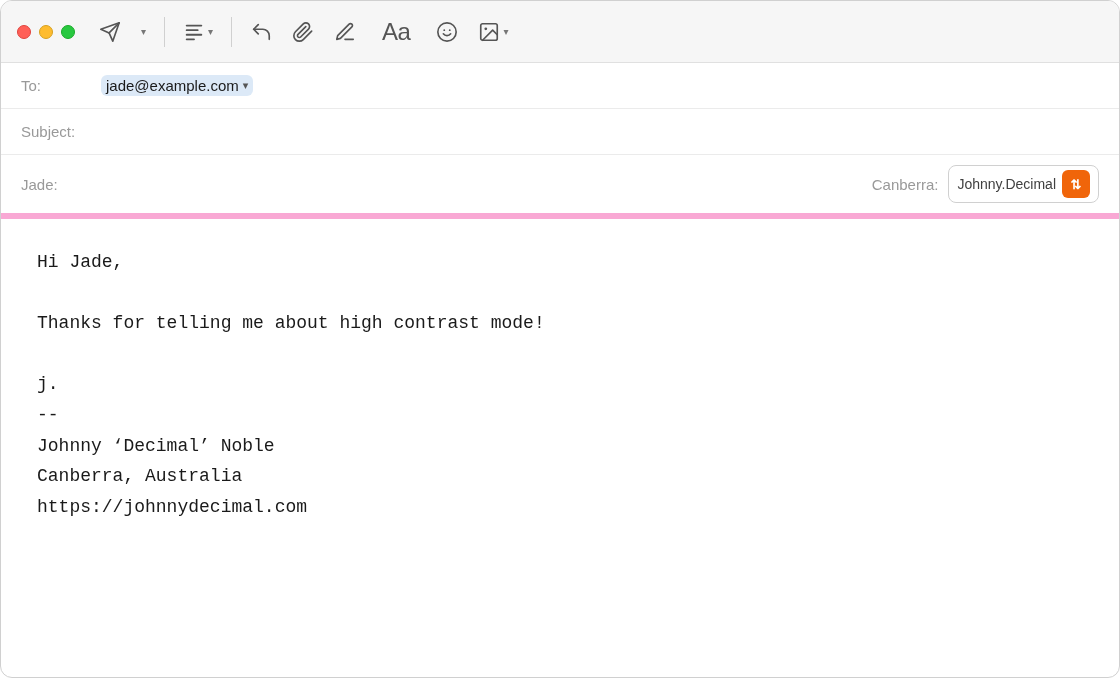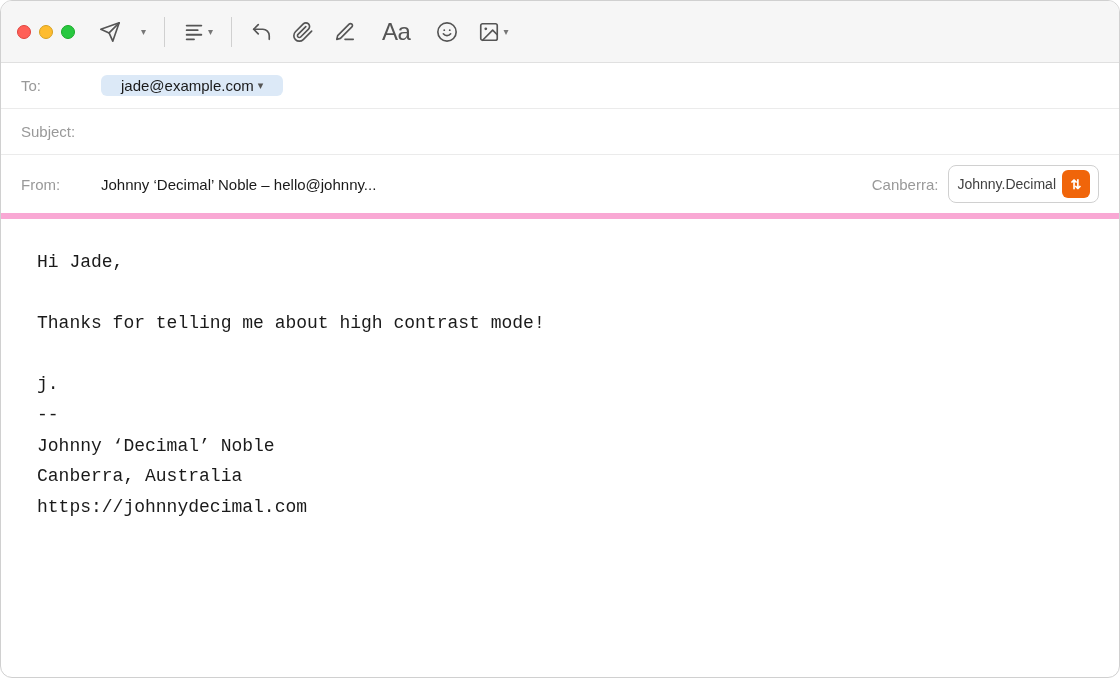--- a/index.html
+++ b/index.html
@@ -125,21 +125,21 @@
       color: #999;
       min-width: 80px;
       font-weight: 400;
     }
 
     .recipient-chip {
       display: inline-flex;
       align-items: center;
       background: #dce9f7;
       border-radius: 6px;
-      padding: 2px 20px;
+      padding: 2px 5px;
       font-size: 15px;
       color: #1a1a1a;
       cursor: pointer;
       gap: 4px;
     }
 
     .recipient-chip .chevron-down {
       font-size: 11px;
       color: #555;
     }
@@ -294,22 +294,21 @@
         <span>jade@example.com</span>
         <span class="chevron-down">▾</span>
       </div>
     </div>
 
     <div class="field-row">
       <span class="field-label">Subject:</span>
     </div>
 
     <div class="field-row">
-      <span class="field-label">From:</span>
-      <span class="from-text">Johnny ‘Decimal’ Noble – hello@johnny...</span>
+      <span class="field-label">Jade:</span>
 
       <div class="signature-section">
         <span class="signature-label">Canberra:</span>
         <div class="signature-select">
           <span class="signature-select-text">Johnny.Decimal</span>
           <div class="signature-arrow-btn">
             <span>⇅</span>
           </div>
         </div>
       </div>

